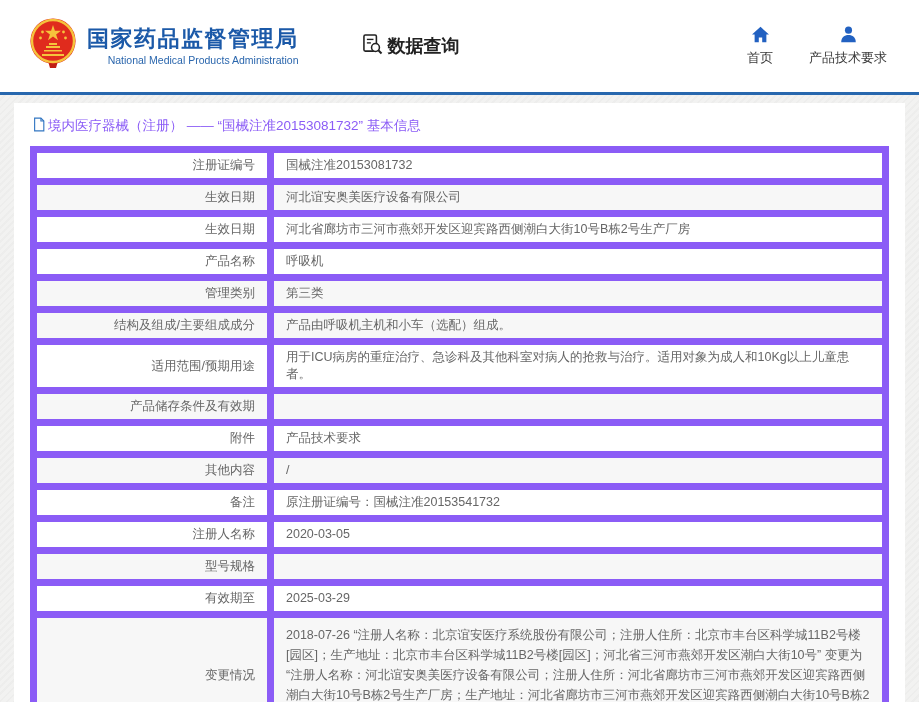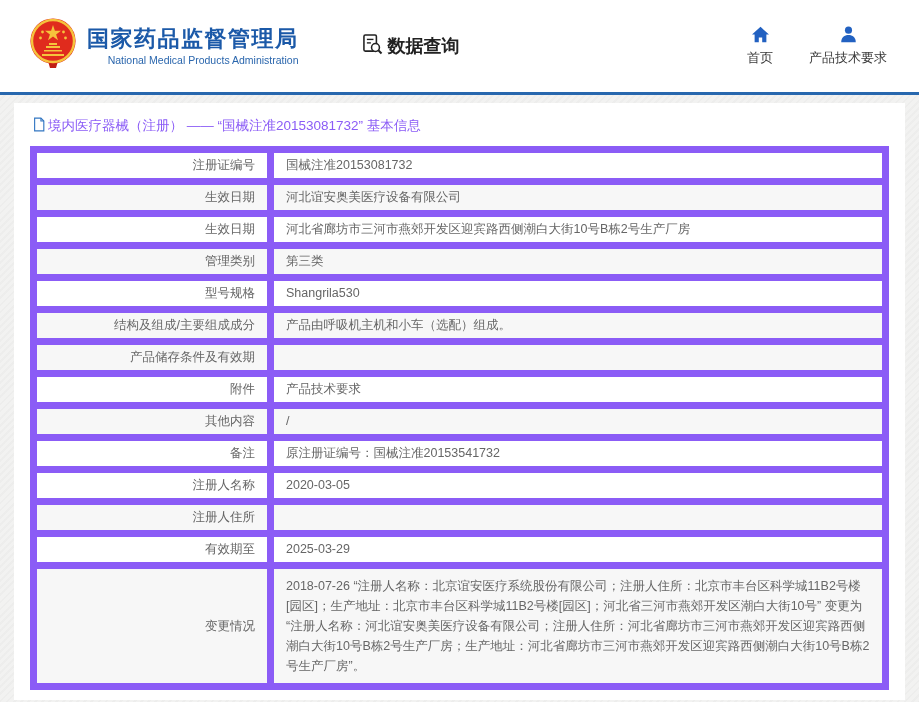--- a/index.html
+++ b/index.html
@@ -131,31 +131,35 @@
         <td>国械注准20153081732</td>
       </tr>
       <tr class="alt">
         <td class="lbl">生效日期</td>
         <td>河北谊安奥美医疗设备有限公司</td>
       </tr>
       <tr>
         <td class="lbl">生效日期</td>
         <td>河北省廊坊市三河市燕郊开发区迎宾路西侧潮白大街10号B栋2号生产厂房</td>
       </tr>
+      <tr>
+        <td class="lbl">产品名称</td>
+        <td>呼吸机</td>
+      </tr>
       <tr class="alt">
         <td class="lbl">管理类别</td>
         <td>第三类</td>
       </tr>
-      <tr>
-        <td class="lbl">型号规格</td>
-        <td>Shangrila530</td>
-      </tr>
       <tr class="alt">
         <td class="lbl">结构及组成/主要组成成分</td>
         <td>产品由呼吸机主机和小车（选配）组成。</td>
+      </tr>
+      <tr>
+        <td class="lbl">适用范围/预期用途</td>
+        <td>用于ICU病房的重症治疗、急诊科及其他科室对病人的抢救与治疗。适用对象为成人和10Kg以上儿童患者。</td>
       </tr>
       <tr class="alt">
         <td class="lbl">产品储存条件及有效期</td>
         <td>
             <div class="empty-cell"></div>
           </td>
       </tr>
       <tr>
         <td class="lbl">附件</td>
         <td>产品技术要求</td>
@@ -166,21 +170,21 @@
       </tr>
       <tr>
         <td class="lbl">备注</td>
         <td>原注册证编号：国械注准20153541732</td>
       </tr>
       <tr>
         <td class="lbl">注册人名称</td>
         <td>2020-03-05</td>
       </tr>
       <tr class="alt">
-        <td class="lbl">注册人住所</td>
+        <td class="lbl">型号规格</td>
         <td>
             <div class="empty-cell"></div>
           </td>
       </tr>
       <tr>
         <td class="lbl">有效期至</td>
         <td>2025-03-29</td>
       </tr>
       <tr class="alt tall">
         <td class="lbl">变更情况</td>

